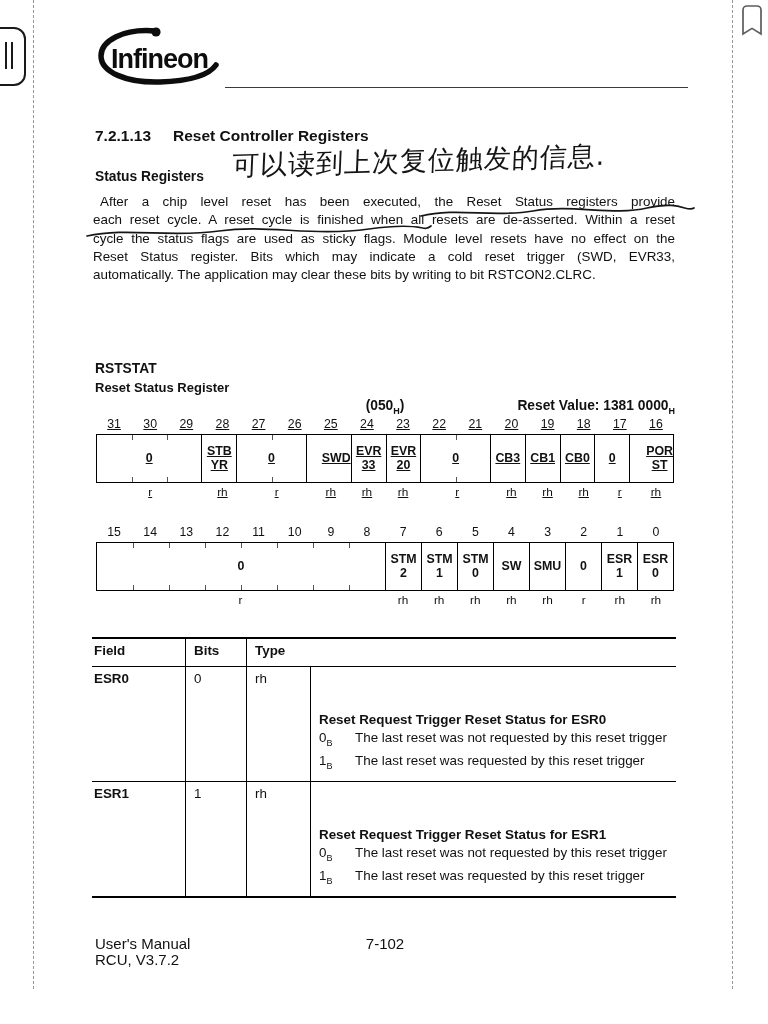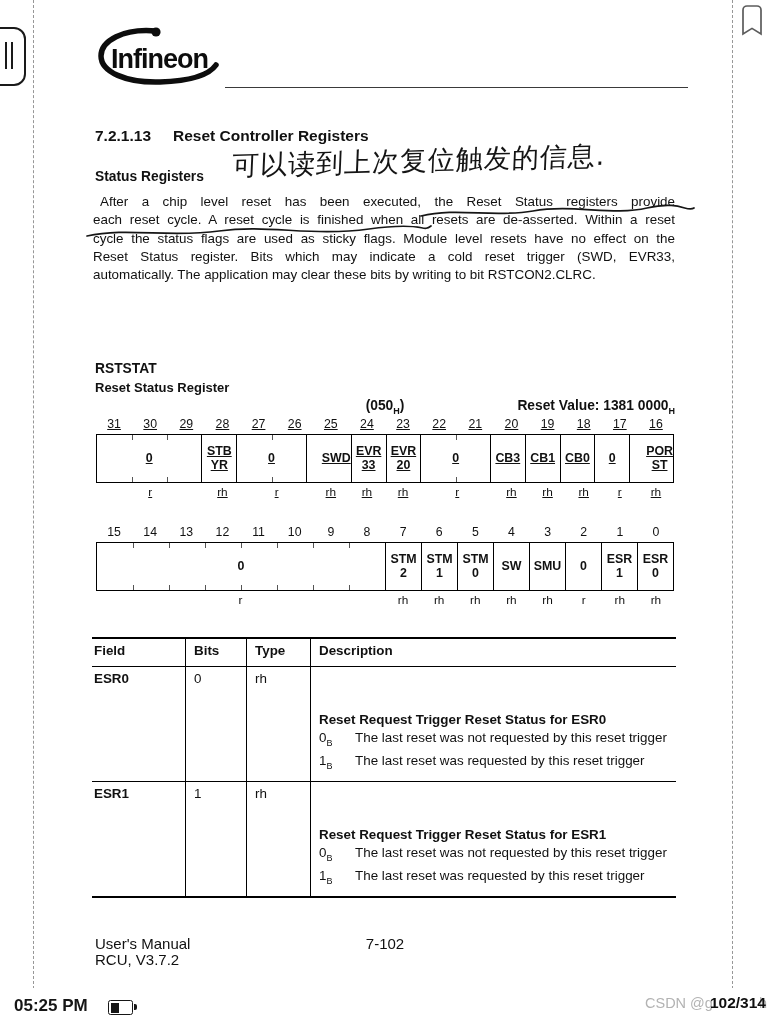--- a/index.html
+++ b/index.html
@@ -282,21 +282,20 @@
         <div class="acc" style="grid-column: span 1;">rh</div>
         <div class="acc" style="grid-column: span 1;">rh</div>
       </div>
   </div>
 
   <div class="ft">
     <div class="ft-head">
       <div class="ft-cell">Field</div>
       <div class="ft-cell">Bits</div>
       <div class="ft-cell">Type</div>
-      <div class="ft-cell">Description</div>
     </div>
 
     <div class="ft-row">
       <div class="ft-cell ft-field">ESR0</div>
       <div class="ft-cell">0</div>
       <div class="ft-cell">rh</div>
       <div class="ft-cell">
         <div class="ft-title">Reset Request Trigger Reset Status for ESR0</div>
         <div class="ft-vrow">
           <span><span>0</span><sub>B</sub></span>
@@ -328,24 +327,14 @@
   </div>
 
   <div class="footer">
     <div>
       <div>User's Manual</div>
       <div>RCU, V3.7.2</div>
     </div>
     <div class="fc">7-102</div>
   </div>
 
-  <div class="statusbar">
-    <div class="clock">05:25 PM</div>
-    <div class="battery">
-      <span class="fill"></span>
-        <span class="nub"></span>
-    </div>
-    <div class="corner">
-      <span>CSDN @g</span><span class="pgnum">102/314</span><span>h</span>
-    </div>
-  </div>
 
 </div>
 
 </body></html>

